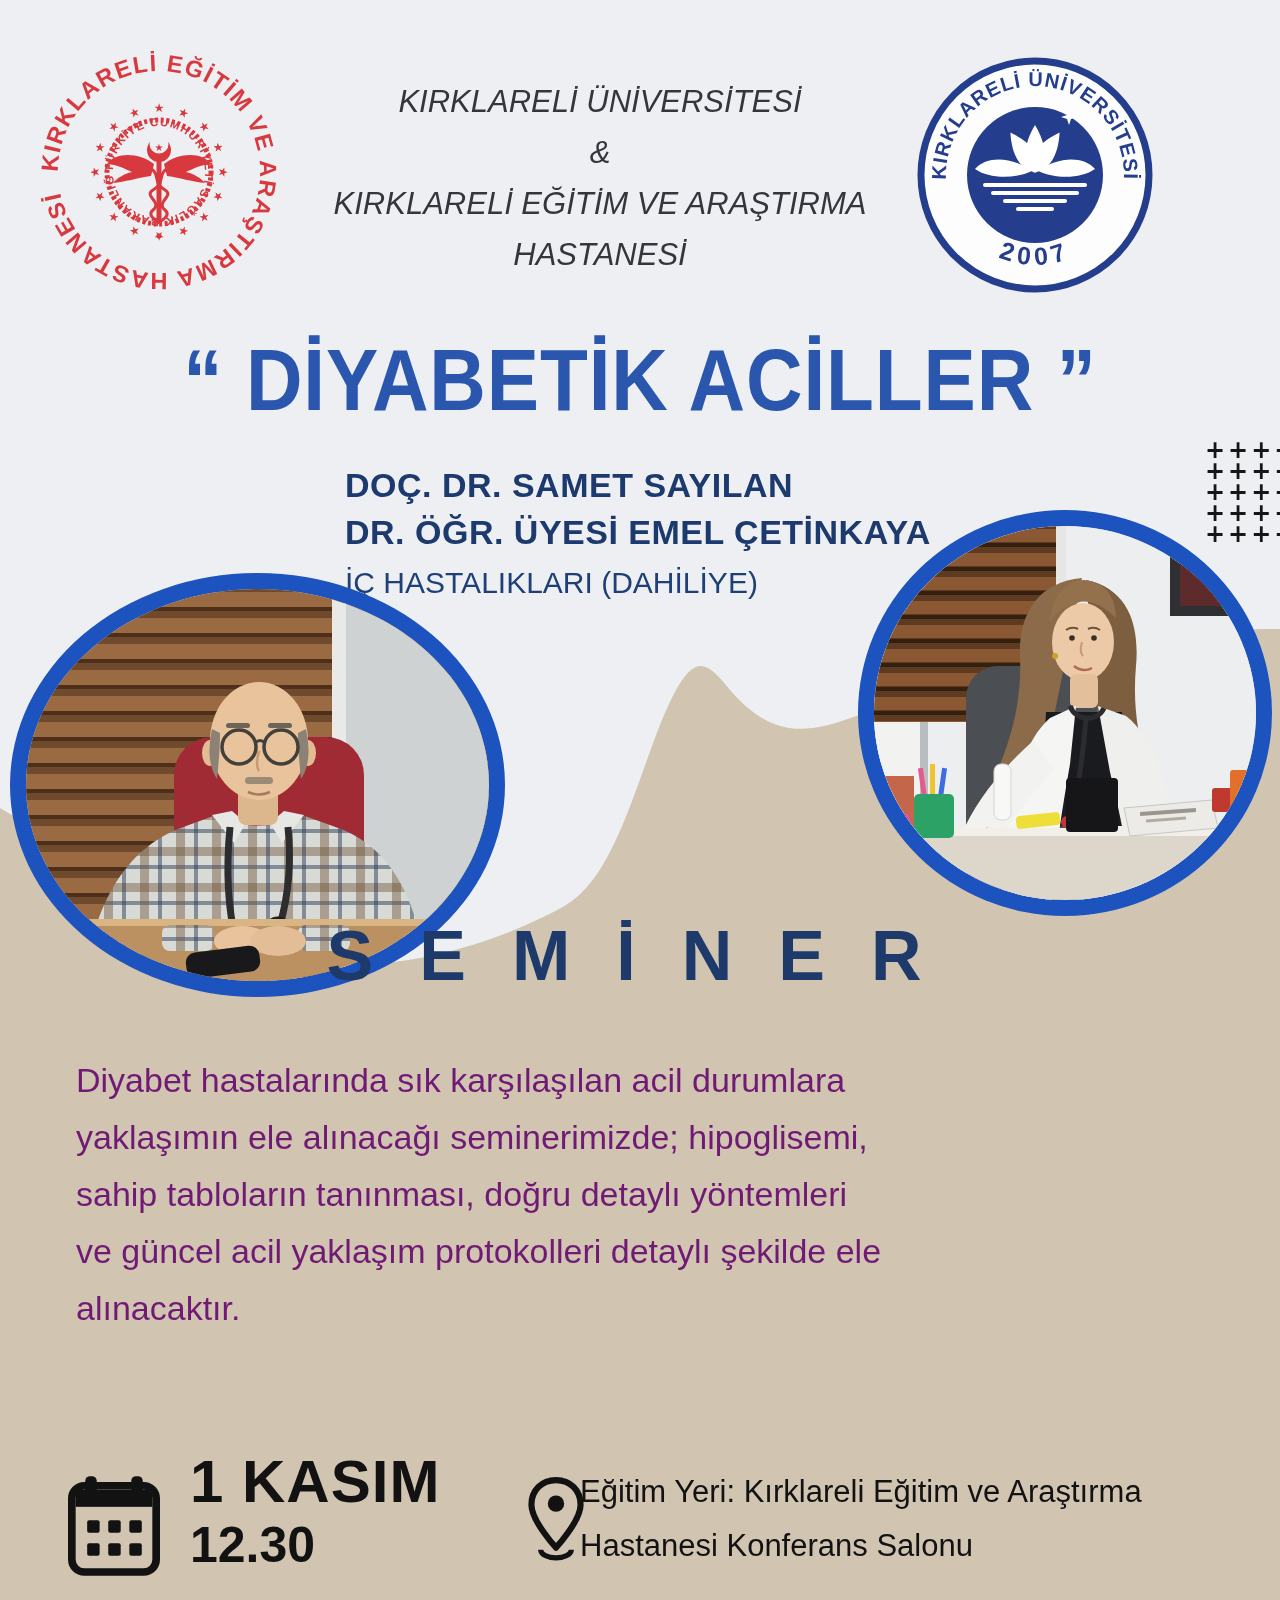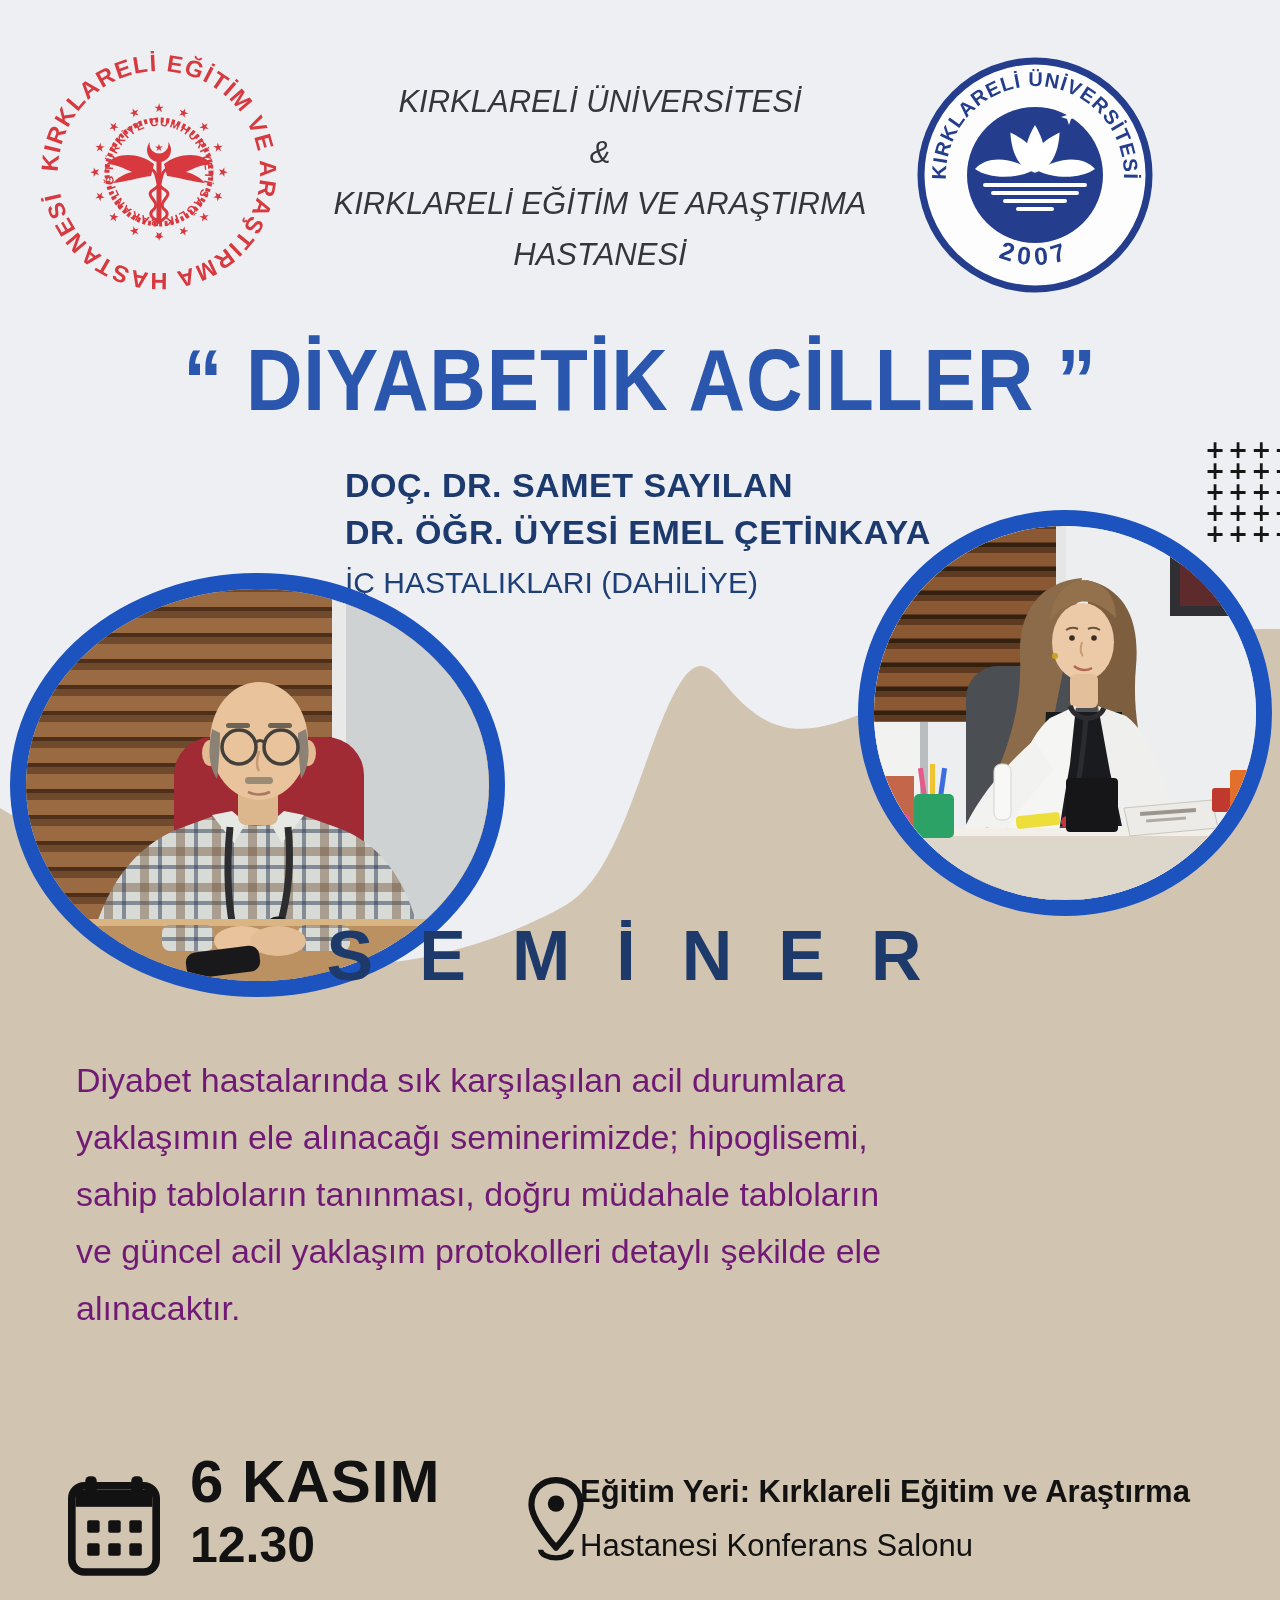--- a/index.html
+++ b/index.html
@@ -40,21 +40,21 @@
   .seminer{left:0;top:916px;width:1248px;text-align:center;padding-left:46px;box-sizing:border-box;
     font-size:70px;font-weight:bold;letter-spacing:46px;color:#1d3a6b;white-space:nowrap;}
 
   
   .desc{left:35px;top:1052px;color:#701a75;font-size:34px;line-height:57px;margin-left:41px;}
   .desc div{white-space:nowrap;}
 
   
   .date-text{left:190px;top:1450px;font-size:60px;line-height:64px;font-weight:bold;color:#121212;letter-spacing:1px;white-space:nowrap;}
   .time-text{left:190px;top:1516px;font-size:50px;font-weight:bold;color:#121212;white-space:nowrap;text-align:right;}
-  .loc-line1{left:580px;top:1474px;font-size:31px;font-weight:bold;color:#121212;white-space:nowrap;}
+  .loc-line1{left:580px;top:1474px;font-size:31px;font-weight:normal;color:#121212;white-space:nowrap;}
   .loc-line2{left:580px;top:1528px;font-size:31px;font-weight:normal;color:#121212;white-space:nowrap;}
 </style>
 </head>
 <body>
 
 <div class="poster">
 
   <svg class="wave-svg" viewBox="0 0 1280 1600" aria-hidden="true">
     <path d="M 0 808 C 90 862 180 920 290 955 C 385 983 505 940 566 905 C 622 872 642 752 676 690
              C 696 654 708 662 730 690 C 764 729 792 733 824 726 C 884 713 942 665 1008 646
@@ -263,38 +263,38 @@
       <rect x="338" y="262" width="24" height="24" rx="3" fill="#c0392f"></rect>
       <rect x="356" y="244" width="22" height="44" rx="3" fill="#e2702a"></rect>
     </svg>
   </div>
 
   <div class="abs seminer">SEMİNER</div>
 
   <div class="abs desc">
     <div>Diyabet hastalarında sık karşılaşılan acil durumlara</div>
     <div>yaklaşımın ele alınacağı seminerimizde; hipoglisemi,</div>
-    <div>sahip tabloların tanınması, doğru müdahale tabloların</div>
+    <div>sahip tabloların tanınması, doğru detaylı yöntemleri</div>
     <div>ve güncel acil yaklaşım protokolleri detaylı şekilde ele</div>
     <div>alınacaktır.</div>
   </div>
 
   <svg class="abs" style="left:68px;top:1476px;" width="92" height="100" viewBox="0 0 96 104">
     <rect x="18" y="0" width="12" height="22" rx="5" fill="#121212"></rect>
     <rect x="66" y="0" width="12" height="22" rx="5" fill="#121212"></rect>
     <rect x="4" y="10" width="88" height="90" rx="13" fill="none" stroke="#121212" stroke-width="8"></rect>
     <rect x="8" y="14" width="80" height="18" fill="#121212"></rect>
     <rect x="20" y="46" width="13" height="13" rx="2" fill="#121212"></rect>
     <rect x="42" y="46" width="13" height="13" rx="2" fill="#121212"></rect>
     <rect x="64" y="46" width="13" height="13" rx="2" fill="#121212"></rect>
     <rect x="20" y="70" width="13" height="13" rx="2" fill="#121212"></rect>
     <rect x="42" y="70" width="13" height="13" rx="2" fill="#121212"></rect>
     <rect x="64" y="70" width="13" height="13" rx="2" fill="#121212"></rect>
   </svg>
-  <div class="abs date-text">6 KASIM</div>
+  <div class="abs date-text">1 KASIM</div>
   <div class="abs time-text">12.30</div>
 
   <svg class="abs" style="left:526px;top:1476px;" width="60" height="86" viewBox="0 0 58 84">
     <path d="M 29 4 C 15 4 5 14 5 28 C 5 44 29 70 29 70 C 29 70 53 44 53 28 C 53 14 43 4 29 4 Z" stroke="#121212" stroke-width="6" fill="none" stroke-linejoin="round"></path>
     <circle cx="29" cy="27" r="8" fill="#121212"></circle>
     <path d="M 14 72 a 15 8 0 1 0 30 0" stroke="#121212" stroke-width="5" fill="none"></path>
   </svg>
   <div class="abs loc-line1">Eğitim Yeri: Kırklareli Eğitim ve Araştırma</div>
   <div class="abs loc-line2">Hastanesi Konferans Salonu</div>
 

